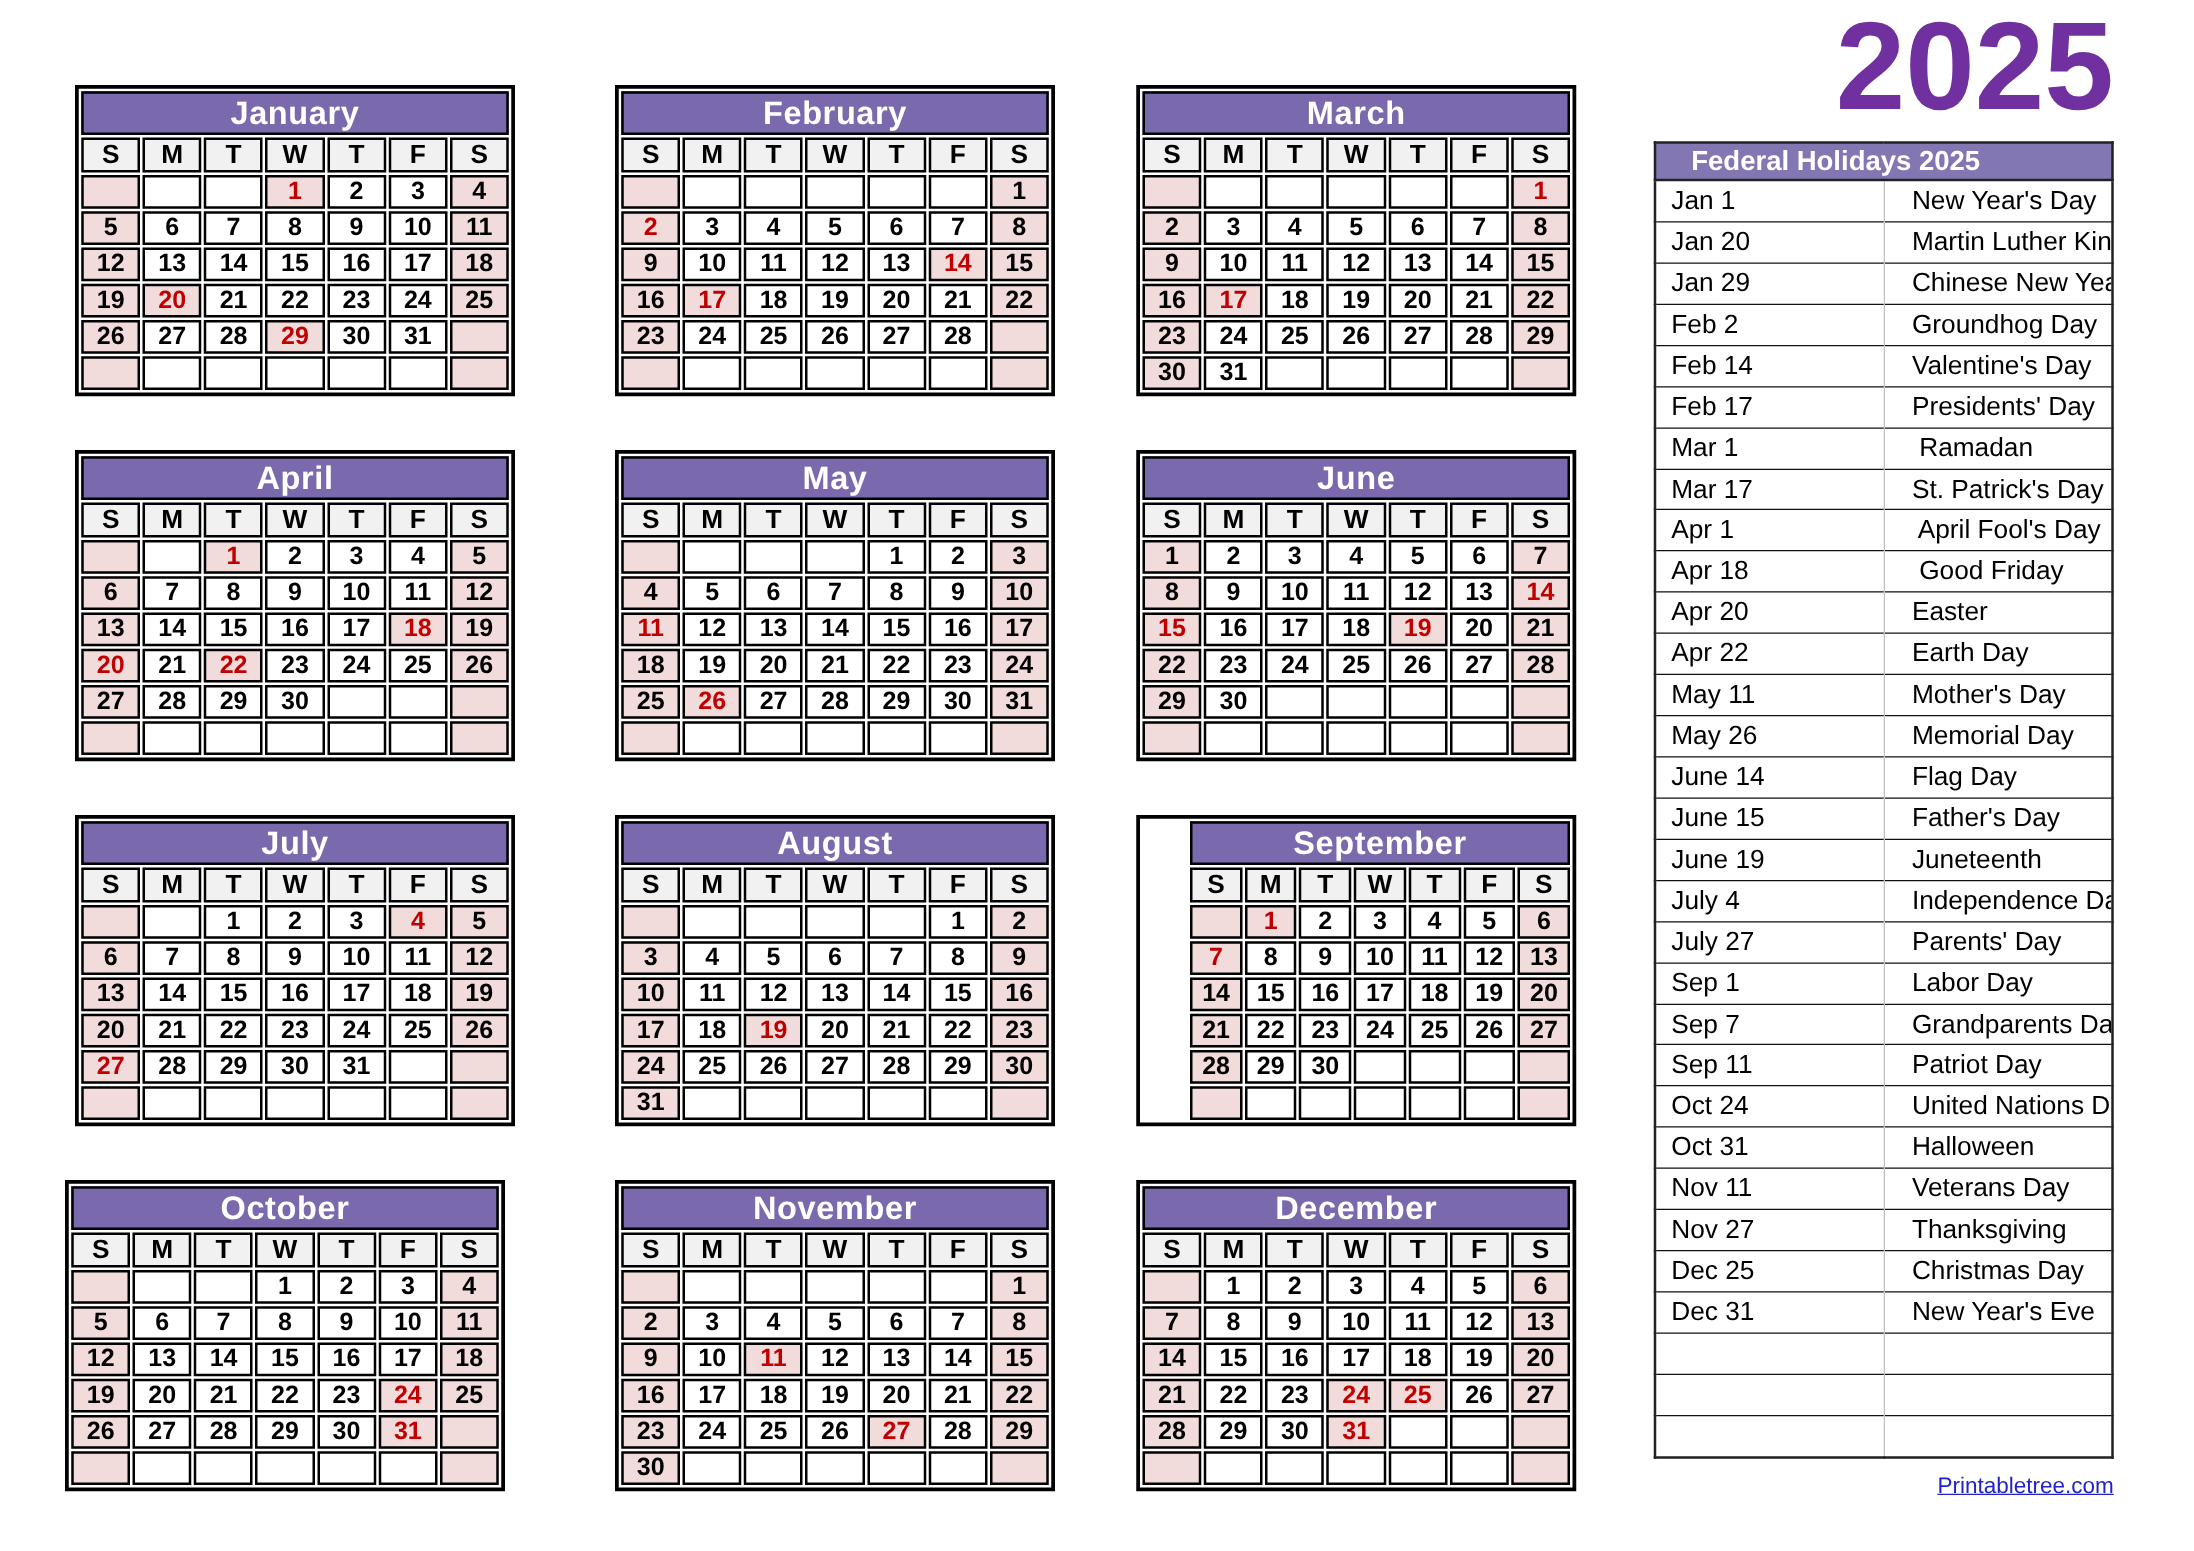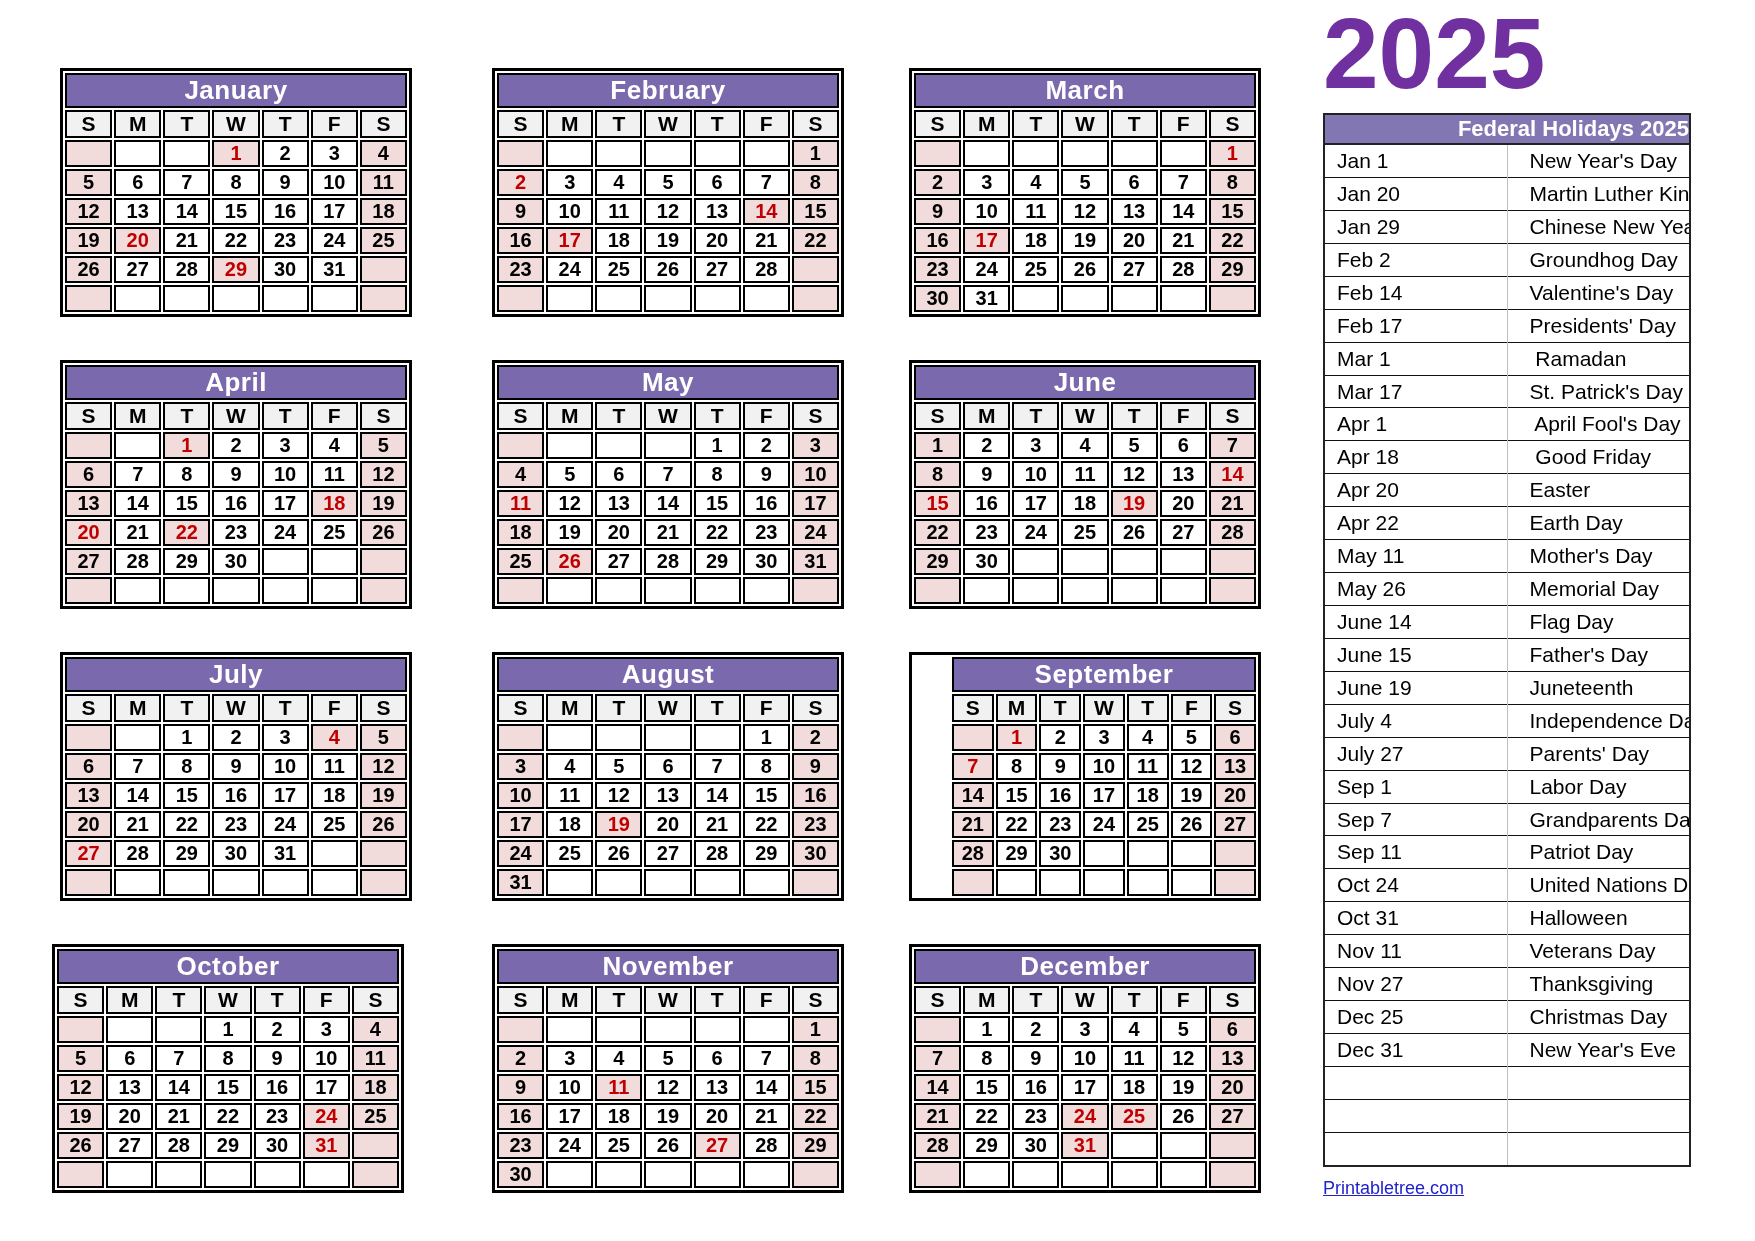--- a/index.html
+++ b/index.html
@@ -35,43 +35,43 @@
     background:var(--month-header);color:#fff;
     font-size:26px;font-weight:bold;height:34px;letter-spacing:.5px;
   }
   .dow{background:var(--dow-bg);font-size:21px;font-weight:bold;height:25px;color:#000;}
   .day{font-size:20px;font-weight:bold;height:27px;color:#000;background:#fff;}
   .day.we{background:var(--weekend-bg);}
   .day.hol{background:var(--hol-bg);color:var(--hol-text);}
   
   .year-title{
     position:absolute;left:1323px;top:0px;width:368px;height:106px;
-    text-align:left;line-height:106px;
+    text-align:right;line-height:106px;
     font-size:100px;font-weight:bold;color:var(--year-color);
   }
   
   table.holidays{
     position:absolute;left:1323px;top:113px;width:368px;height:1054px;
     border-collapse:collapse;table-layout:fixed;
     border:2px solid #222;
   }
   table.holidays th.hol-header{
     background:var(--holidays-header);color:#fff;
-    font-size:22px;font-weight:bold;text-align:right;
-    padding:0 0 0 13px;height:30px;border:2px solid #222;
+    font-size:22px;font-weight:bold;text-align:left;
+    padding:0 0 0 28px;height:30px;border:2px solid #222;
   }
   table.holidays td{
     border-top:1.5px solid #111;
     font-size:21px;color:#000;white-space:pre;overflow:hidden;
   }
   td.hdate{width:112px;padding-left:12px;}
   td.hname{border-left:1px solid #BFBFBF;padding-left:22px;margin-left:40px;}
   
   .footer{
-    position:absolute;left:1323px;top:1178px;width:368px;text-align:left;
+    position:absolute;left:1323px;top:1178px;width:368px;text-align:right;
   }
   .footer a{
     color:var(--link);font-size:18px;text-decoration:underline;
     font-family:"Liberation Sans", sans-serif;
   }
 </style>
 </head>
 <body>
 
 <div class="year-title">2025</div>

